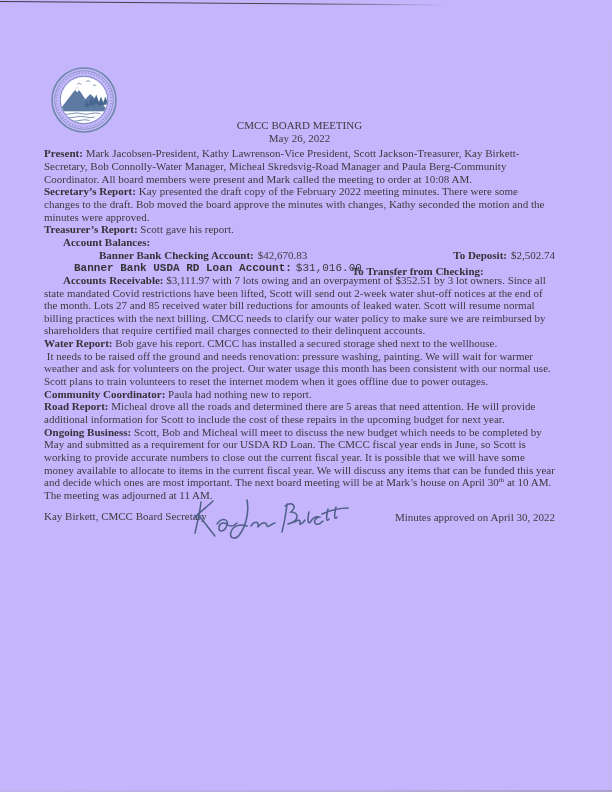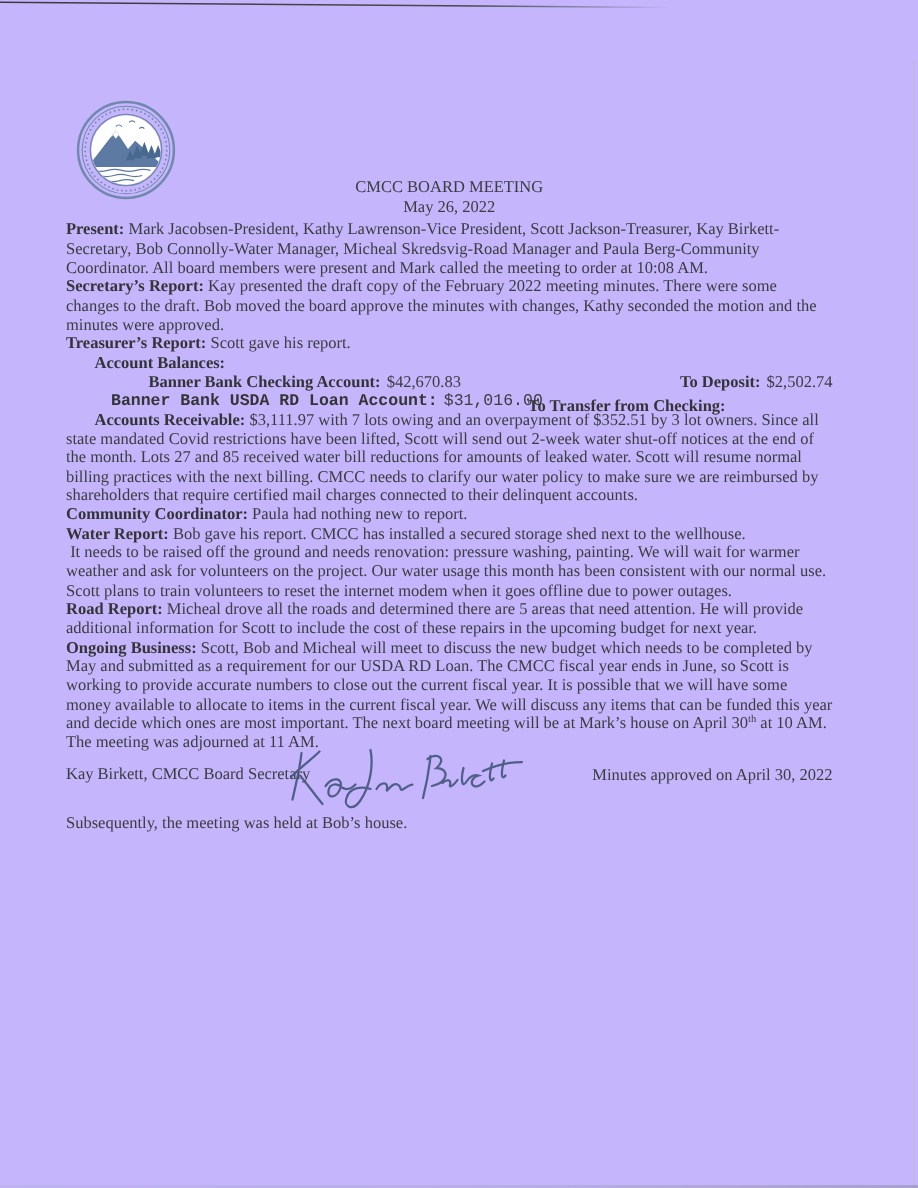--- a/index.html
+++ b/index.html
@@ -81,24 +81,24 @@
     <p class="para"><b>Treasurer’s Report:</b><span> Scott gave his report.</span></p>
 
     <p class="para indent1"><b>Account Balances:</b></p>
 
     <div class="bal-row"><span class="ind55"><b>Banner Bank Checking Account:</b><span class="val">$42,670.83</span></span><span class="bal-right"><b>To Deposit:</b><span class="val">$2,502.74</span></span></div>
 
     <div class="bal-row"><span class="ind30"><b>Banner Bank USDA RD Loan Account:</b><span class="val">$31,016.00</span></span><span class="transfer"><b>To Transfer from Checking:</b></span></div>
 
     <p class="para indent1"><b>Accounts Receivable:</b><span> $3,111.97 with 7 lots owing and an overpayment of $352.51 by 3 lot owners. Since all state mandated Covid restrictions have been lifted, Scott will send out 2-week water shut-off notices at the end of the month. Lots 27 and 85 received water bill reductions for amounts of leaked water. Scott will resume normal billing practices with the next billing. CMCC needs to clarify our water policy to make sure we are reimbursed by shareholders that require certified mail charges connected to their delinquent accounts.</span></p>
 
-    <p class="para"><b>Community Coordinator:</b><span> Paula had nothing new to report.</span></p>
-
     <p class="para"><b>Water Report:</b><span> Bob gave his report. CMCC has installed a secured storage shed next to the wellhouse.
  It needs to be raised off the ground and needs renovation: pressure washing, painting. We will wait for warmer weather and ask for volunteers on the project. Our water usage this month has been consistent with our normal use. Scott plans to train volunteers to reset the internet modem when it goes offline due to power outages.</span></p>
+
+    <p class="para"><b>Community Coordinator:</b><span> Paula had nothing new to report.</span></p>
 
     <p class="para"><b>Road Report:</b><span> Micheal drove all the roads and determined there are 5 areas that need attention. He will provide additional information for Scott to include the cost of these repairs in the upcoming budget for next year.</span></p>
 
     <p class="para"><b>Ongoing Business:</b><span> Scott, Bob and Micheal will meet to discuss the new budget which needs to be completed by May and submitted as a requirement for our USDA RD Loan. The CMCC fiscal year ends in June, so Scott is working to provide accurate numbers to close out the current fiscal year. It is possible that we will have some money available to allocate to items in the current fiscal year. We will discuss any items that can be funded this year and decide which ones are most important. The next board meeting will be at Mark’s house on April 30</span><sup>th</sup><span> at 10 AM. The meeting was adjourned at 11 AM.</span></p>
 
     <div class="sig-row"><span>Kay Birkett, CMCC Board Secretary</span><svg class="sig-svg" width="160" height="48" viewBox="0 0 160 48">
         <g fill="none" stroke="#46587d" stroke-width="1.5" stroke-linecap="round" opacity="0.92">
           <path d="M10 6 C9 16 6 28 4 37"></path>
           <path d="M3 22 C10 15 17 10 22 5"></path>
           <path d="M9 21 C14 27 19 34 24 40"></path>
@@ -107,16 +107,15 @@
           <path d="M60 30 c3 -5 8 -5 7 0 c-1 4 3 -5 7 -3 c3 1 1 5 4 3 c2 -1 4 -3 6 -3"></path>
           <path d="M96 8 C95 18 93 28 91 36"></path>
           <path d="M94 10 c7 -5 13 0 6 6 c8 0 9 9 -3 12"></path>
           <path d="M104 26 c3 -3 6 -2 5 1 c-1 3 3 0 5 -3"></path>
           <path d="M118 16 c-2 8 -1 14 2 9 c2 -3 5 -5 8 -4 c-4 1 -6 5 -3 7 c2 1 5 -1 7 -3"></path>
           <path d="M137 13 c-2 8 -2 14 1 10 m7 -12 c-2 8 -2 14 1 10"></path>
           <path d="M131 18 C140 14 150 12 157 12"></path>
         </g>
       </svg><span class="sig-right">Minutes approved on April 30, 2022</span></div>
 
-    <p class="para closing">Subsequently, the meeting was held at Bob’s house.</p>
 
   </div>
 </div>
 
 </body></html>

